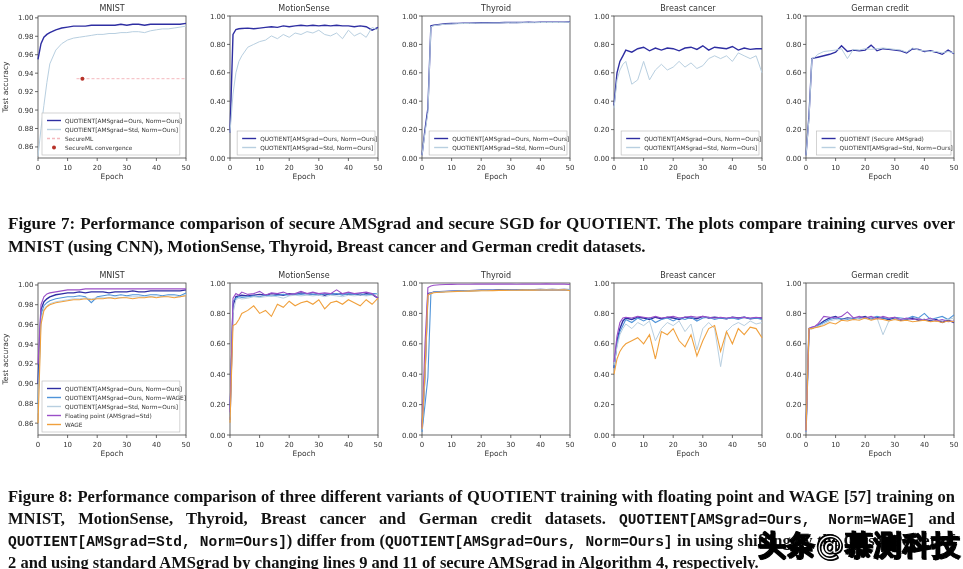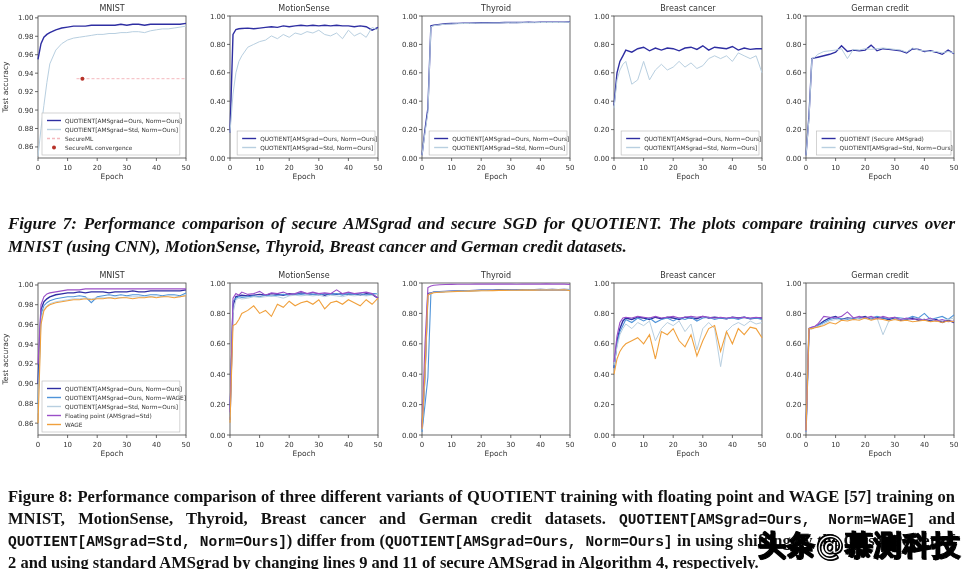--- a/index.html
+++ b/index.html
@@ -2,21 +2,21 @@
 <html><head>
 <meta charset="utf-8">
 <style>
   html,body{margin:0;padding:0;background:#ffffff;}
   body{width:963px;height:569px;overflow:hidden;position:relative;font-family:"DejaVu Sans",sans-serif;}
   .figure-row{display:flex;justify-content:space-between;width:928px;}
   .figure-row svg{display:block;flex:0 0 auto;}
   svg text{font-family:"DejaVu Sans",sans-serif;}
   .caption{margin:0;padding:0 8px;text-align:justify;color:#111;
            font-family:"Liberation Serif",serif;font-weight:bold;}
-  .caption.c7{margin-top:14px;font-size:17px;line-height:1.38;font-style:italic;}
+  .caption.c7{margin-top:14px;font-size:17px;line-height:1.38;}
   .caption.c8{margin-top:11px;font-size:16.5px;line-height:1.32;}
   .caption .mono{font-family:"Liberation Mono","DejaVu Sans Mono",monospace;font-size:14.5px;font-weight:bold;}
   .watermark{position:absolute;right:2px;bottom:4px;z-index:5;
              font-family:"DejaVu Sans",sans-serif;font-weight:bold;font-size:28px;
              color:#ffffff;-webkit-text-stroke:1.3px #000;
              text-shadow:0 0 1px #000,1px 1px 0 #000,-1px -1px 0 #000;letter-spacing:1px;}
   .row1{margin-top:2px;}
   .row2{margin-top:10px;}
 </style>
 </head>

